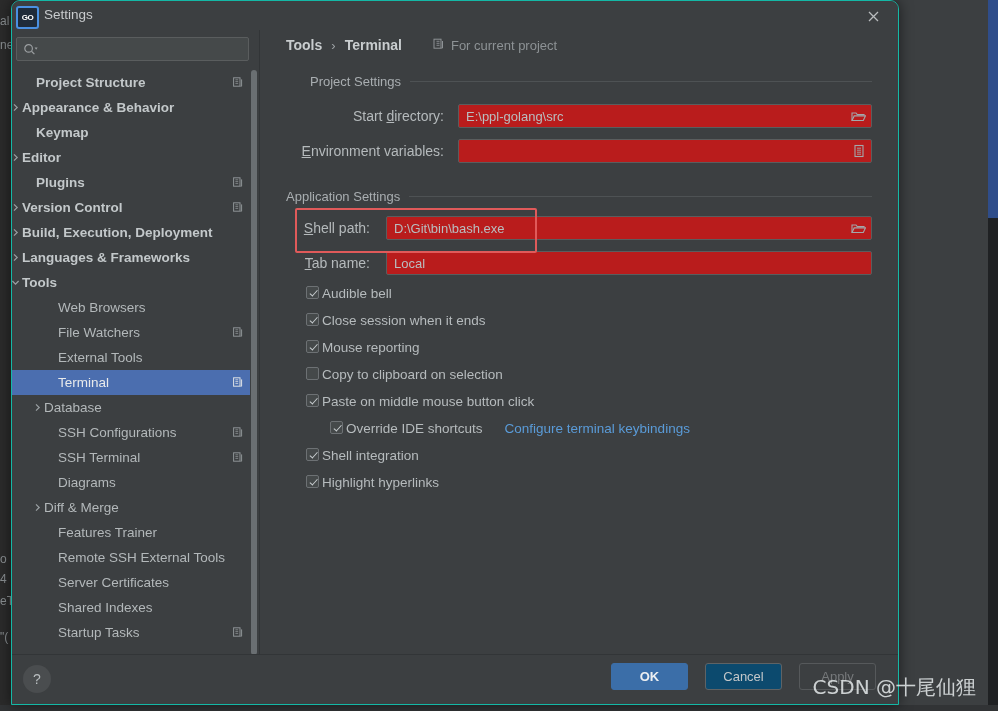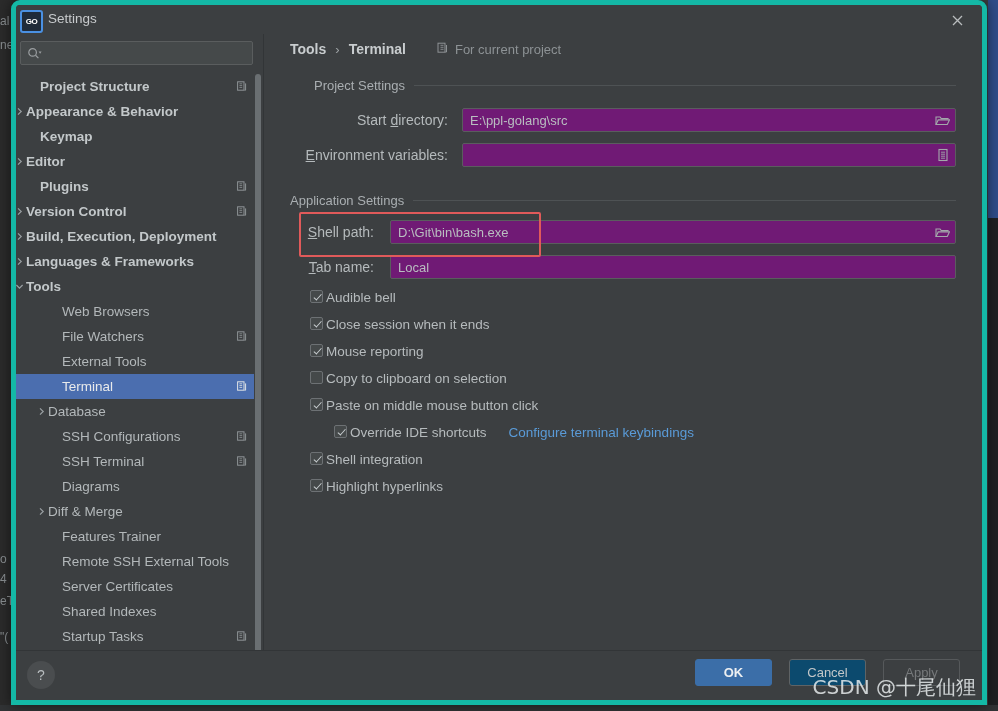--- a/index.html
+++ b/index.html
@@ -15,23 +15,23 @@
   
   .bg-base{position:absolute;left:0;top:0;width:998px;height:711px;background:#3c3f41;}
   .bg-left-editor{position:absolute;left:0;top:0;width:20px;height:711px;background:#2b2b2b;}
   .bg-left-txt{position:absolute;left:0;color:#8a8f92;font-size:12px;white-space:nowrap;}
   .bg-blue-right{position:absolute;right:0;top:0;width:10px;height:218px;background:#2f4d8a;}
   .bg-dark-right{position:absolute;right:0;top:218px;width:10px;height:493px;background:#1f2123;}
   .bg-bottom-strip{position:absolute;left:0;bottom:0;width:998px;height:6px;background:#313335;}
 
   
   .dialog{
-    position:absolute;left:11px;top:0;width:976px;height:705px;
+    position:absolute;left:11px;top:0;width:888px;height:705px;
     background:#3c3f41;
-    border:5px solid #14b8a6;
+    border:1px solid #14b8a6;
     border-radius:9px 9px 0 0;
     box-shadow:0 0 14px rgba(0,0,0,.55);
     box-sizing:border-box;
     overflow:hidden;
   }
   .titlebar{
     position:absolute;left:0;top:0;width:100%;height:29px;
     background:#3c3f41;
   }
   .title-logo{
@@ -127,21 +127,21 @@
   .group-line{flex:1;height:1px;background:#4e5254;}
 
   .row{position:absolute;display:flex;align-items:center;}
   .row-label{
     font-size:14px;color:#b5babc;text-align:right;white-space:nowrap;
   }
   .row-label u{text-decoration:underline;}
 
   .field{
     box-sizing:border-box;height:24px;
-    background:#701a75;border:1px solid #5a5d5e;border-radius:2px;
+    background:#b91c1c;border:1px solid #5a5d5e;border-radius:2px;
     display:flex;align-items:center;
   }
   .field-text{
     flex:1;background:transparent;border:none;outline:none;
     font-family:inherit;font-size:13px;color:#b9bec0;padding:0 7px;
     min-width:0;
   }
   .field-text::placeholder{color:#7a7e81;}
   .field-btn{
     width:26px;flex:0 0 auto;display:flex;align-items:center;justify-content:center;

